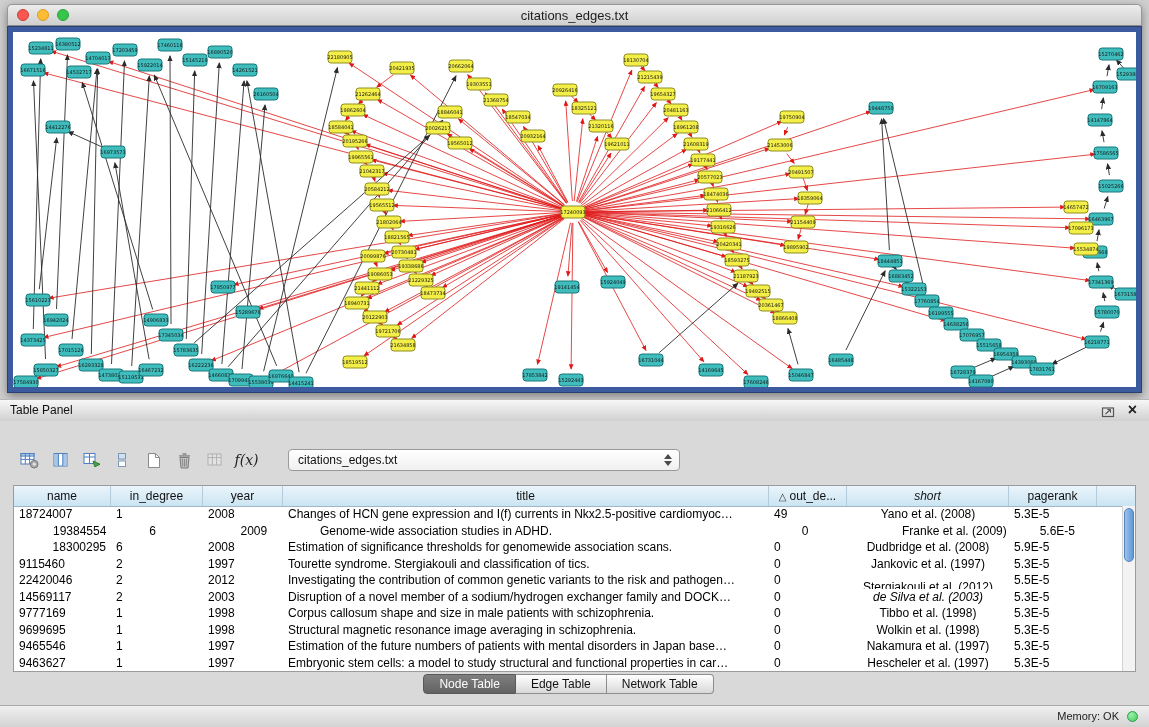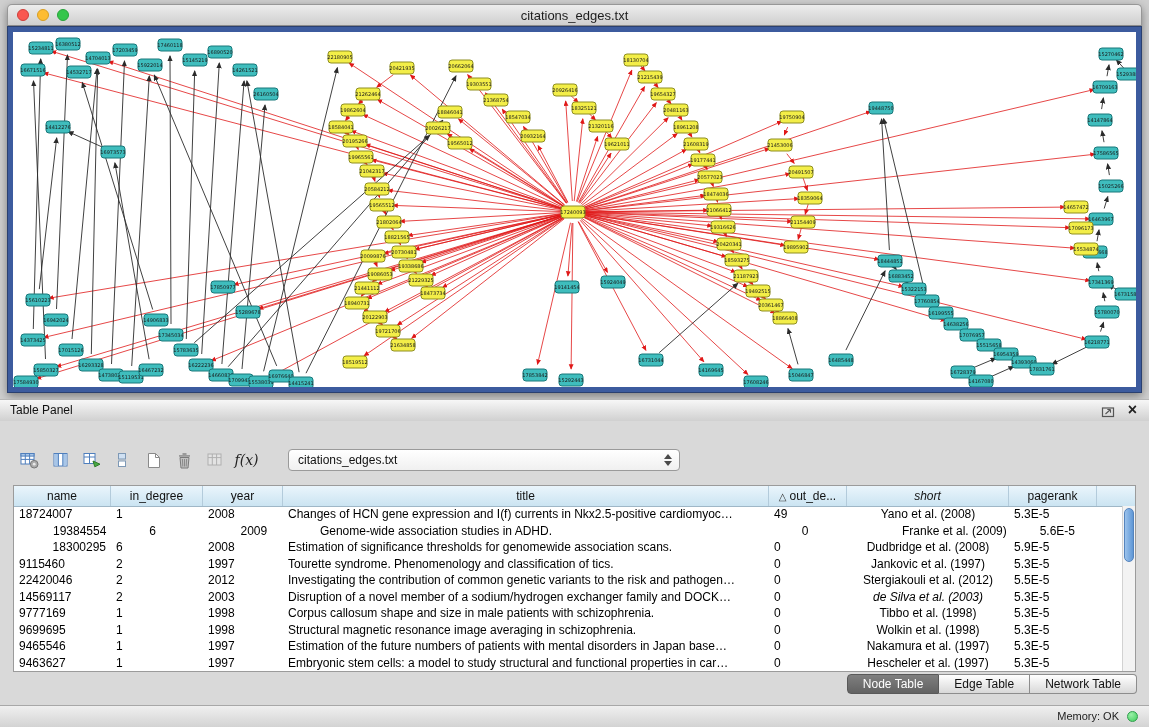--- a/index.html
+++ b/index.html
@@ -41,21 +41,21 @@
   .thead{display:flex;height:20px;background:linear-gradient(#eaf5fc,#cbe4f2);border-bottom:1px solid #9fb7c7;font-size:12px;}
   .th{border-right:1px solid #b3cbdb;display:flex;align-items:center;justify-content:center;color:#111;box-sizing:border-box;white-space:nowrap;overflow:hidden;}
   .th.filler{flex:1;border-right:none;}
   .th .sort{margin-right:3px;font-size:10px;color:#333;}
   .tbody{position:absolute;top:20px;left:0;right:13px;bottom:0;overflow:hidden;}
   .tr{display:flex;height:16.5px;font-size:12px;line-height:16px;color:#000;}
   .td{padding:0 5px;white-space:nowrap;overflow:hidden;box-sizing:border-box;}
   .vscroll{position:absolute;top:20px;right:0;bottom:0;width:13px;background:#f3f3f3;border-left:1px solid #d2d2d2;box-sizing:border-box;}
   .vthumb{position:absolute;left:1px;right:1px;top:2px;height:54px;border-radius:6px;background:linear-gradient(90deg,#9cc3ec,#5f97d6);border:1px solid #5584bd;box-sizing:border-box;}
 
-  .tabs{position:absolute;left:0;right:12px;bottom:11px;display:flex;justify-content:flex-end;}
+  .tabs{position:absolute;left:0;right:12px;bottom:11px;display:flex;justify-content:center;}
   .tab{height:18px;line-height:18px;font-size:12px;padding:0 15px;background:linear-gradient(#ffffff,#d8d8d8);border:1px solid #8d8d8d;border-left:none;color:#111;}
   .tab:first-child{border-left:1px solid #8d8d8d;border-radius:4px 0 0 4px;}
   .tab:last-child{border-radius:0 4px 4px 0;}
   .tab.active{background:linear-gradient(#7f7f7f,#626262);color:#fff;border-color:#595959;}
 
   
   .status-bar{position:absolute;left:0;bottom:0;width:100%;height:22px;background:linear-gradient(#f0f0f0,#d3d3d3);border-top:1px solid #a8a8a8;box-sizing:border-box;}
   .mem-label{position:absolute;right:30px;top:4px;font-size:11px;color:#222;}
   .mem-dot{position:absolute;right:11px;top:5px;width:11px;height:11px;border-radius:50%;background:radial-gradient(circle at 35% 30%,#9bf0a9,#3fce5b);border:1px solid #2f9e4c;box-sizing:border-box;}
 </style>
@@ -945,32 +945,32 @@
               <div class="td" style="width: 80px; text-align: left;">2008</div>
               <div class="td" style="width: 486px; text-align: left;">Estimation of significance thresholds for genomewide association scans.</div>
               <div class="td" style="width: 78px; text-align: left;">0</div>
               <div class="td" style="width: 162px; text-align: center;">Dudbridge et al. (2008)</div>
               <div class="td" style="width: 88px; text-align: left;">5.9E-5</div>
             </div>
             <div class="tr">
               <div class="td" style="width: 97px; text-align: left;">9115460</div>
               <div class="td" style="width: 92px; text-align: left;">2</div>
               <div class="td" style="width: 80px; text-align: left;">1997</div>
-              <div class="td" style="width: 486px; text-align: left;">Tourette syndrome. Phenomenology and classification of tics.</div>
+              <div class="td" style="width: 486px; text-align: left;">Tourette syndrome. Stergiakouli and classification of tics.</div>
               <div class="td" style="width: 78px; text-align: left;">0</div>
               <div class="td" style="width: 162px; text-align: center;">Jankovic et al. (1997)</div>
               <div class="td" style="width: 88px; text-align: left;">5.3E-5</div>
             </div>
             <div class="tr">
               <div class="td" style="width: 97px; text-align: left;">22420046</div>
               <div class="td" style="width: 92px; text-align: left;">2</div>
               <div class="td" style="width: 80px; text-align: left;">2012</div>
               <div class="td" style="width: 486px; text-align: left;">Investigating the contribution of common genetic variants to the risk and pathogen…</div>
               <div class="td" style="width: 78px; text-align: left;">0</div>
-              <div class="td" style="width: 162px; text-align: center;">Stergiakouli et al. (2012)</div>
+              <div class="td" style="width: 162px; text-align: center; margin-top: 7px;">Stergiakouli et al. (2012)</div>
               <div class="td" style="width: 88px; text-align: left;">5.5E-5</div>
             </div>
             <div class="tr">
               <div class="td" style="width: 97px; text-align: left;">14569117</div>
               <div class="td" style="width: 92px; text-align: left;">2</div>
               <div class="td" style="width: 80px; text-align: left;">2003</div>
               <div class="td" style="width: 486px; text-align: left;">Disruption of a novel member of a sodium/hydrogen exchanger family and DOCK…</div>
               <div class="td" style="width: 78px; text-align: left;">0</div>
               <div class="td" style="width: 162px; text-align: center; font-style: italic;">de Silva et al. (2003)</div>
               <div class="td" style="width: 88px; text-align: left;">5.3E-5</div>

